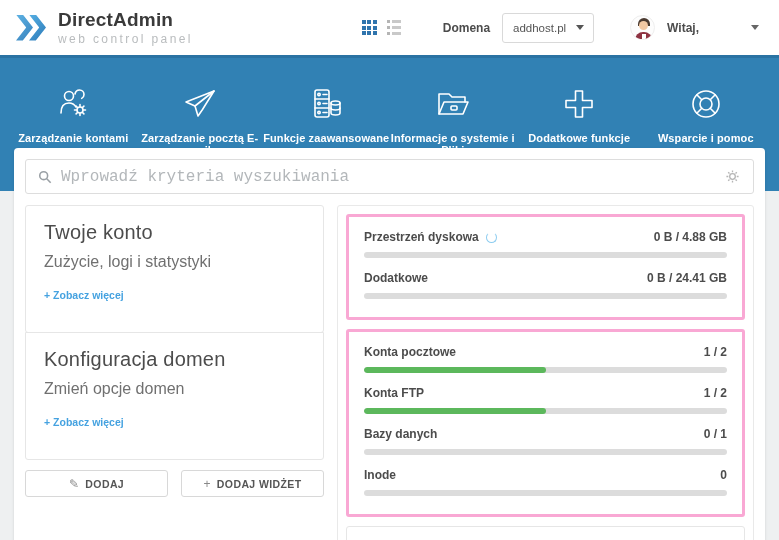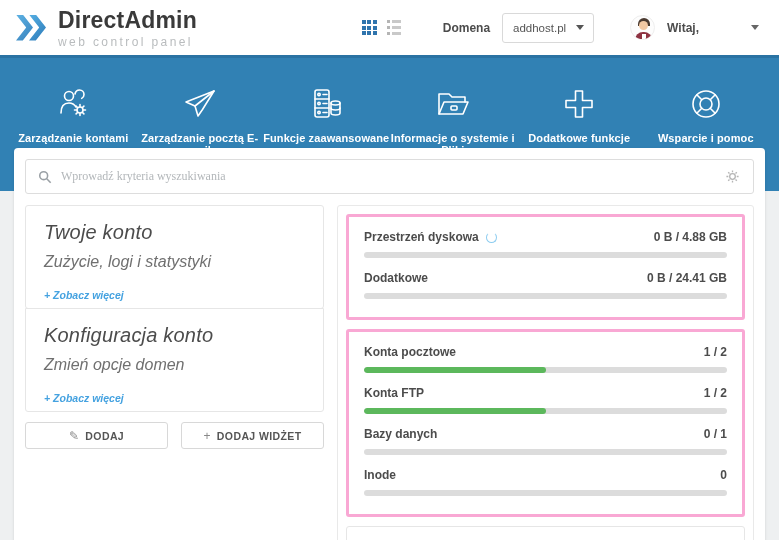--- a/index.html
+++ b/index.html
@@ -7,21 +7,21 @@
   body { font-family:"Liberation Sans", sans-serif; background:#eef0f1; color:#4c4c4c; }
 
   
   .topbar { height:55px; background:#fff; display:flex; align-items:center; padding:0 20px 0 16px; }
   .logo { display:flex; align-items:center; gap:8px; cursor:pointer; }
   .logo-mark { position:relative; width:34px; height:26px; }
   .chev { position:absolute; top:0; width:17px; height:26px;
           background:linear-gradient(135deg,#55aee2 0%,#2d7ab8 100%);
           clip-path:polygon(0 0,40% 0,100% 50%,40% 100%,0 100%,60% 50%); }
   .chev.c1{ left:0; opacity:.95;} .chev.c2{ left:13px; }
-  .logo-text .t { font-size:23px; font-weight:bold; color:#3a3a3a; letter-spacing:.2px; }
+  .logo-text .t { font-size:19px; font-weight:bold; color:#3a3a3a; letter-spacing:.2px; }
   .logo-text .s { font-size:12px; color:#b9bcbe; letter-spacing:2.4px; margin-top:1px; }
   .top-right { margin-left:auto; display:flex; align-items:center; }
   .viewtoggle { display:flex; gap:10px; align-items:center; margin-right:42px; }
   .grid-ico { display:grid; grid-template-columns:repeat(3,4px); grid-gap:1.5px; cursor:pointer; }
   .grid-ico i { width:4px; height:4px; background:#2f74ad; }
   .list-ico { display:flex; flex-direction:column; gap:2.5px; cursor:pointer; }
   .list-ico i { display:flex; gap:1.5px; }
   .list-ico b { width:3.5px; height:3.5px; background:#b5b5b5; }
   .list-ico s { width:9px; height:3.5px; background:#c9c9c9; }
   .domain-label { font-size:12px; font-weight:bold; color:#4c4c4c; margin-right:12px; }
@@ -46,30 +46,30 @@
               gap:10px; padding-top:14px; cursor:pointer; color:#fff; }
   .nav-item svg { width:36px; height:36px; stroke:#fff; fill:none; stroke-width:1.6; stroke-linecap:round; stroke-linejoin:round; }
   .nav-label { font-size:11px; font-weight:bold; text-align:center; letter-spacing:.1px; }
 
   
   .panel { position:relative; margin:-43px 14px 0 14px; background:#fff; border-radius:4px;
            box-shadow:0 1px 3px rgba(0,0,0,.12); padding:11px; }
   .searchbox { height:35px; border:1px solid #ddd; border-radius:3px; display:flex; align-items:center;
                padding:0 12px; gap:9px; }
   .searchbox svg.mag { width:14px; height:14px; stroke:#9aa0a5; fill:none; stroke-width:1.8; }
-  .searchbox input { flex:1; border:none; outline:none; font-size:12px; color:#555; font-family:Liberation Serif, serif; }
+  .searchbox input { flex:1; border:none; outline:none; font-size:16px; color:#555; font-family:Liberation Mono, monospace; }
   .searchbox input::placeholder { color:#b3b7ba; }
   .gear-btn { width:18px; height:18px; cursor:pointer; display:flex; align-items:center; justify-content:center; }
   .gear-btn svg { width:15px; height:15px; stroke:#b5b5b5; fill:none; stroke-width:1.4; }
 
   .content-row { display:flex; gap:13px; margin-top:11px; align-items:flex-start; }
 
   
   .left-col { width:299px; flex-shrink:0; }
-  .info-card { border:1px solid #e6e6e6; border-radius:3px; background:#fff; padding:15px 18px 5px 18px;font-style:italic; }
+  .info-card { border:1px solid #e6e6e6; border-radius:3px; background:#fff; padding:15px 18px 29px 18px; }
   .info-card + .info-card { margin-top:-1px; border-radius:0 0 3px 3px; }
   .info-card h2 { font-size:20px; font-weight:400; color:#4c4c4c; letter-spacing:.2px; }
   .info-card .sub { font-size:16px; color:#707070; margin:9px 0 14px 0; }
   .more-link { font-size:10.5px; font-weight:bold; color:#45a2e0; cursor:pointer; }
   .btn-row { display:flex; gap:13px; margin-top:10px; }
   .btn { flex:1; height:27px; background:#fff; border:1px solid #d8d8d8; border-radius:3px;
          display:flex; align-items:center; justify-content:center; gap:6px;
          font-size:10.5px; font-weight:bold; color:#555; letter-spacing:.4px; cursor:pointer; }
   .btn .bicon { font-size:12px; color:#888; font-weight:normal; }
 
@@ -223,21 +223,21 @@
 
   <div class="content-row">
 
     <div class="left-col">
       <div class="info-card">
         <h2>Twoje konto</h2>
         <div class="sub">Zużycie, logi i statystyki</div>
         <span class="more-link">+ Zobacz więcej</span>
       </div>
       <div class="info-card">
-        <h2>Konfiguracja konto</h2>
+        <h2>Konfiguracja domen</h2>
         <div class="sub">Zmień opcje domen</div>
         <span class="more-link">+ Zobacz więcej</span>
       </div>
       <div class="btn-row">
         <button class="btn">
           <span class="bicon">✎</span>
           <span>DODAJ</span>
         </button>
         <button class="btn">
           <span class="bicon">+</span>

